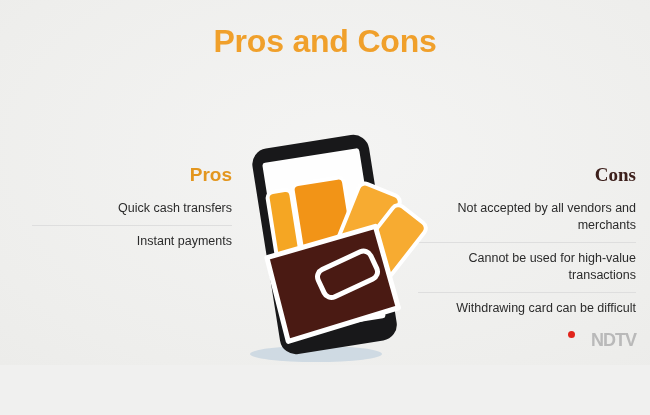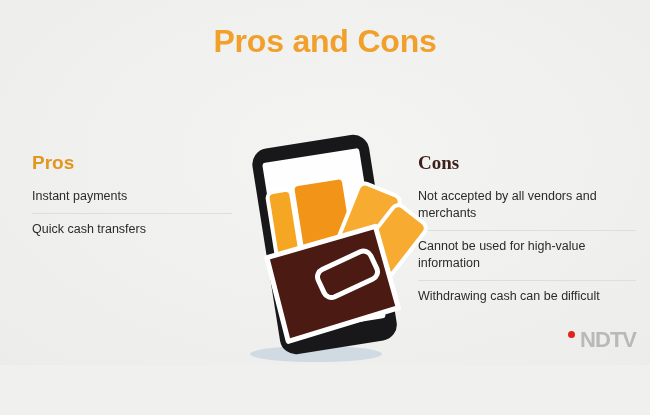--- a/index.html
+++ b/index.html
@@ -32,21 +32,22 @@
   .title-line {
     color: #f0a02b;
     font-size: 32px;
     font-weight: bold;
     line-height: 38px;
     letter-spacing: -0.2px;
   }
   
   .column {
     position: absolute;
-    top: 152px;
+    top: 164px;
+    text-align: right;
   }
   #pros-column { left: 32px; width: 200px; }
   #cons-column { left: 418px; width: 218px; }
 
   .col-heading {
     font-size: 19px;
     font-weight: bold;
     margin: 0 0 14px 0;
     line-height: 22px;
   }
@@ -75,21 +76,21 @@
 
   
   #ndtv-logo {
     position: absolute;
     right: 14px;
     bottom: 12px;
     width: 96px;
     height: 26px;
   }
   #ndtv-logo .logo-text {
-    font-size: 22px;
+    font-size: 18px;
     font-weight: bold;
     letter-spacing: -1px;
     color: #b9b9b9;
     line-height: 26px;
     text-align: right;
     font-family: "Liberation Sans", sans-serif;
   }
   #ndtv-logo .logo-dot {
     position: absolute;
     width: 7px;
@@ -105,31 +106,31 @@
 
 <div id="infographic">
 
   <div id="title-block">
     <div class="title-line">Pros and Cons</div>
   </div>
 
   <div class="column" id="pros-column">
     <div class="col-heading" id="pros-heading">Pros</div>
     <ul class="item-list">
+      <li class="item">Quick cash transfers</li>
       <li class="item">Instant payments</li>
-      <li class="item">Quick cash transfers</li>
     </ul>
   </div>
 
   <div class="column" id="cons-column">
     <div class="col-heading" id="cons-heading">Cons</div>
     <ul class="item-list">
       <li class="item">Not accepted by all vendors and merchants</li>
-      <li class="item">Cannot be used for high-value information</li>
-      <li class="item">Withdrawing cash can be difficult</li>
+      <li class="item">Cannot be used for high-value transactions</li>
+      <li class="item">Withdrawing card can be difficult</li>
     </ul>
   </div>
 
   <div id="illustration">
     <svg width="200" height="255" viewBox="0 0 200 255" xmlns="http://www.w3.org/2000/svg">
 
       <ellipse cx="88" cy="232" rx="66" ry="8" fill="#c9d6e0" opacity="0.85"></ellipse>
       <g transform="rotate(-9 100 125)">
 
         <rect x="38" y="18" width="118" height="208" rx="16" ry="16" fill="#18181a"></rect>

